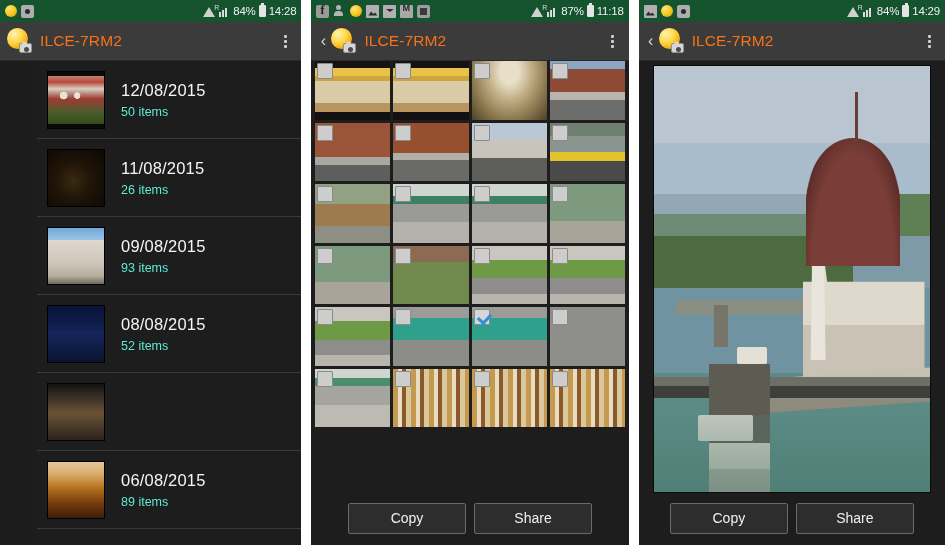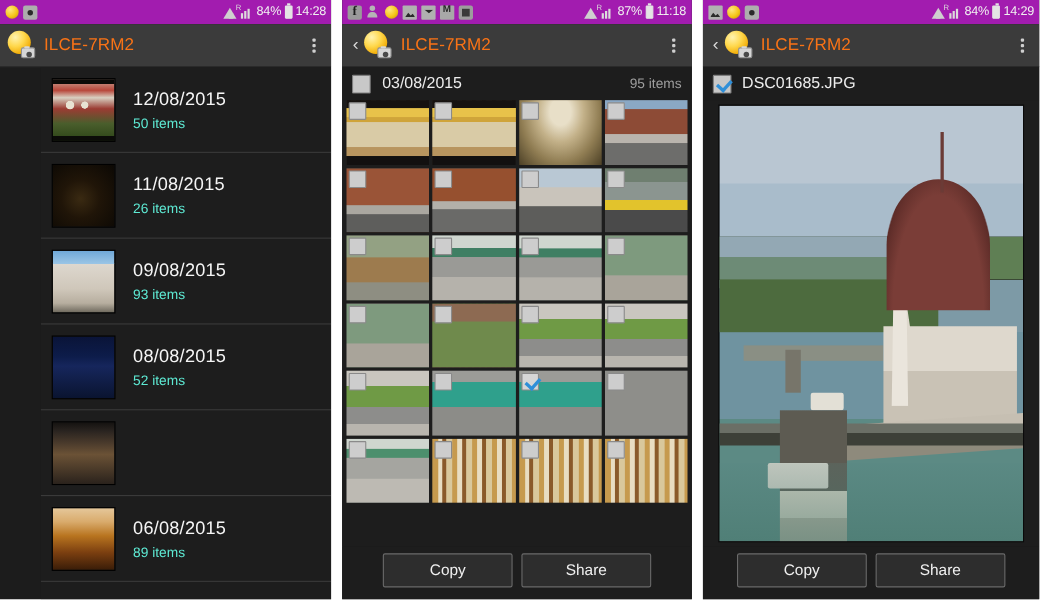--- a/index.html
+++ b/index.html
@@ -23,21 +23,21 @@
     flex-direction: column;
   }
   .phone.p1 { width: 305px; }
   .gap { width: 10px; height: 545px; background: #ffffff; flex: 0 0 10px; }
   .phone.p2 { width: 321px; }
   .phone.p3 { width: 310px; }
 
   
   .statusbar {
     height: 22px; flex: 0 0 22px;
-    background: #a21caf;
+    background: #14532d;
     display: flex; align-items: center;
     padding: 0 5px;
     color: #e9e9e9;
     font-size: 11px;
   }
   .sb-left { display: flex; align-items: center; gap: 4px; flex: 1; }
   .sb-right { display: flex; align-items: center; gap: 3px; }
   .sb-ico { width: 13px; height: 13px; display: inline-block; position: relative; }
   .ico-fb { background: #9a9a9a; border-radius: 2px; }
   .ico-fb::after { content: "f"; position: absolute; left: 4px; top: -2px; color: #1c1c1c; font-size: 12px; font-weight: bold; font-family: "Liberation Serif", serif; }
@@ -476,25 +476,20 @@
           <span class="cam"></span>
       </div>
       <div class="ab-title">ILCE-7RM2</div>
       <div class="overflow">
         <span></span>
           <span></span>
           <span></span>
       </div>
     </div>
 
-    <div class="grid-header">
-      <div class="cbox"></div>
-      <span class="gh-date">03/08/2015</span>
-      <span class="gh-count">95 items</span>
-    </div>
 
     <div class="photogrid">
       <div class="cell ph-keys">
           <div class="cbox"></div>
         </div>
       <div class="cell ph-keys">
           <div class="cbox"></div>
         </div>
       <div class="cell ph-dome">
           <div class="cbox"></div>
@@ -606,24 +601,20 @@
           <span class="cam"></span>
       </div>
       <div class="ab-title">ILCE-7RM2</div>
       <div class="overflow">
         <span></span>
           <span></span>
           <span></span>
       </div>
     </div>
 
-    <div class="file-header">
-      <div class="cbox checked"></div>
-      <span class="fh-name">DSC01685.JPG</span>
-    </div>
 
     <div class="preview-wrap">
       <div class="preview">
         <div class="pv-hill"></div>
         <div class="pv-trees"></div>
         <div class="pv-bridge1"></div>
         <div class="pv-pier"></div>
         <div class="pv-build"></div>
         <div class="pv-tower"></div>
         <div class="pv-dome"></div>

